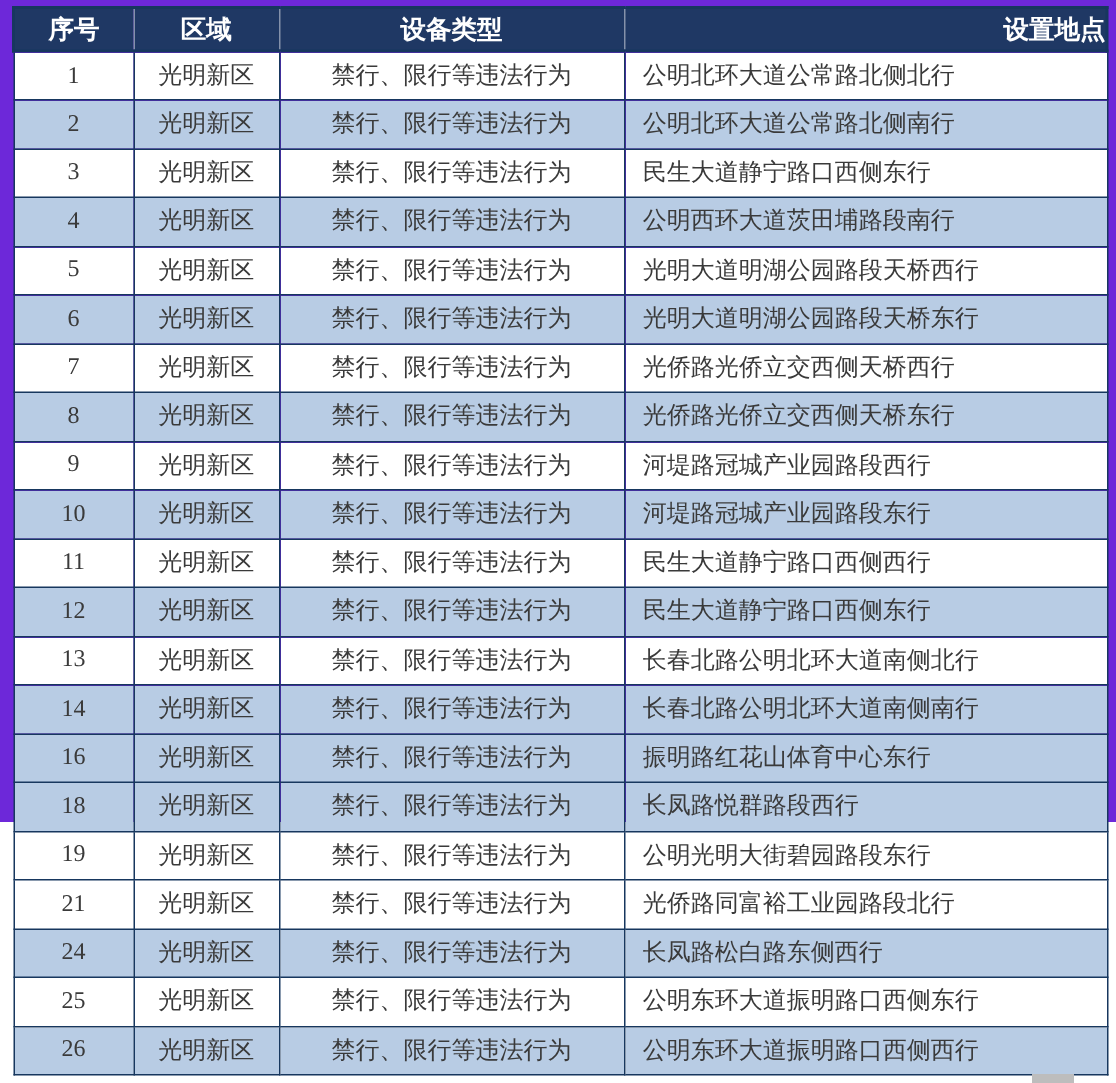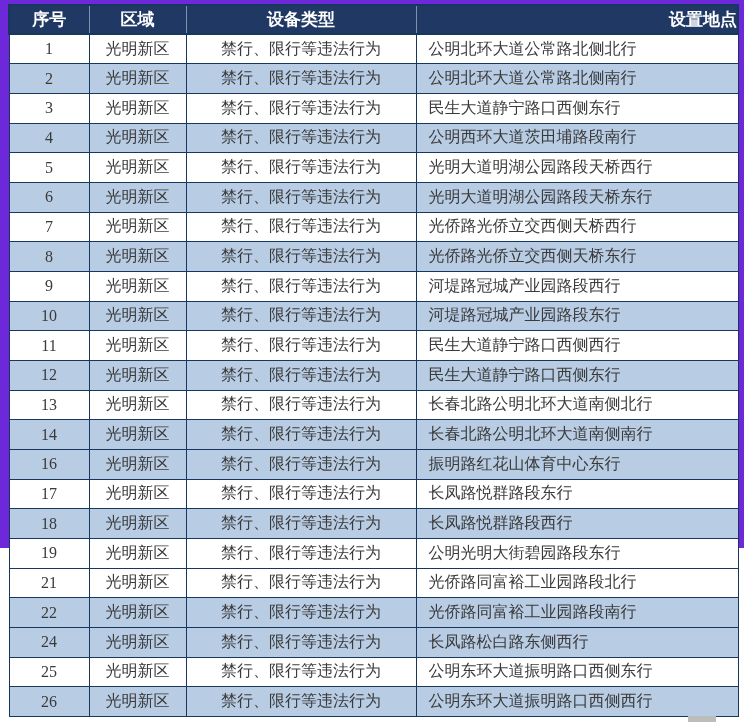--- a/index.html
+++ b/index.html
@@ -180,49 +180,37 @@
           <td class="col-region">光明新区</td>
           <td class="col-device_type">禁行、限行等违法行为</td>
           <td class="col-location">长春北路公明北环大道南侧南行</td>
         </tr>
         <tr class="alt">
           <td class="col-index">16</td>
           <td class="col-region">光明新区</td>
           <td class="col-device_type">禁行、限行等违法行为</td>
           <td class="col-location">振明路红花山体育中心东行</td>
         </tr>
-        <tr>
-          <td class="col-index">17</td>
-          <td class="col-region">光明新区</td>
-          <td class="col-device_type">禁行、限行等违法行为</td>
-          <td class="col-location">长凤路悦群路段东行</td>
-        </tr>
         <tr class="alt">
           <td class="col-index">18</td>
           <td class="col-region">光明新区</td>
           <td class="col-device_type">禁行、限行等违法行为</td>
           <td class="col-location">长凤路悦群路段西行</td>
         </tr>
         <tr>
           <td class="col-index">19</td>
           <td class="col-region">光明新区</td>
           <td class="col-device_type">禁行、限行等违法行为</td>
           <td class="col-location">公明光明大街碧园路段东行</td>
         </tr>
         <tr>
           <td class="col-index">21</td>
           <td class="col-region">光明新区</td>
           <td class="col-device_type">禁行、限行等违法行为</td>
           <td class="col-location">光侨路同富裕工业园路段北行</td>
-        </tr>
-        <tr class="alt">
-          <td class="col-index">22</td>
-          <td class="col-region">光明新区</td>
-          <td class="col-device_type">禁行、限行等违法行为</td>
-          <td class="col-location">光侨路同富裕工业园路段南行</td>
         </tr>
         <tr class="alt">
           <td class="col-index">24</td>
           <td class="col-region">光明新区</td>
           <td class="col-device_type">禁行、限行等违法行为</td>
           <td class="col-location">长凤路松白路东侧西行</td>
         </tr>
         <tr>
           <td class="col-index">25</td>
           <td class="col-region">光明新区</td>

